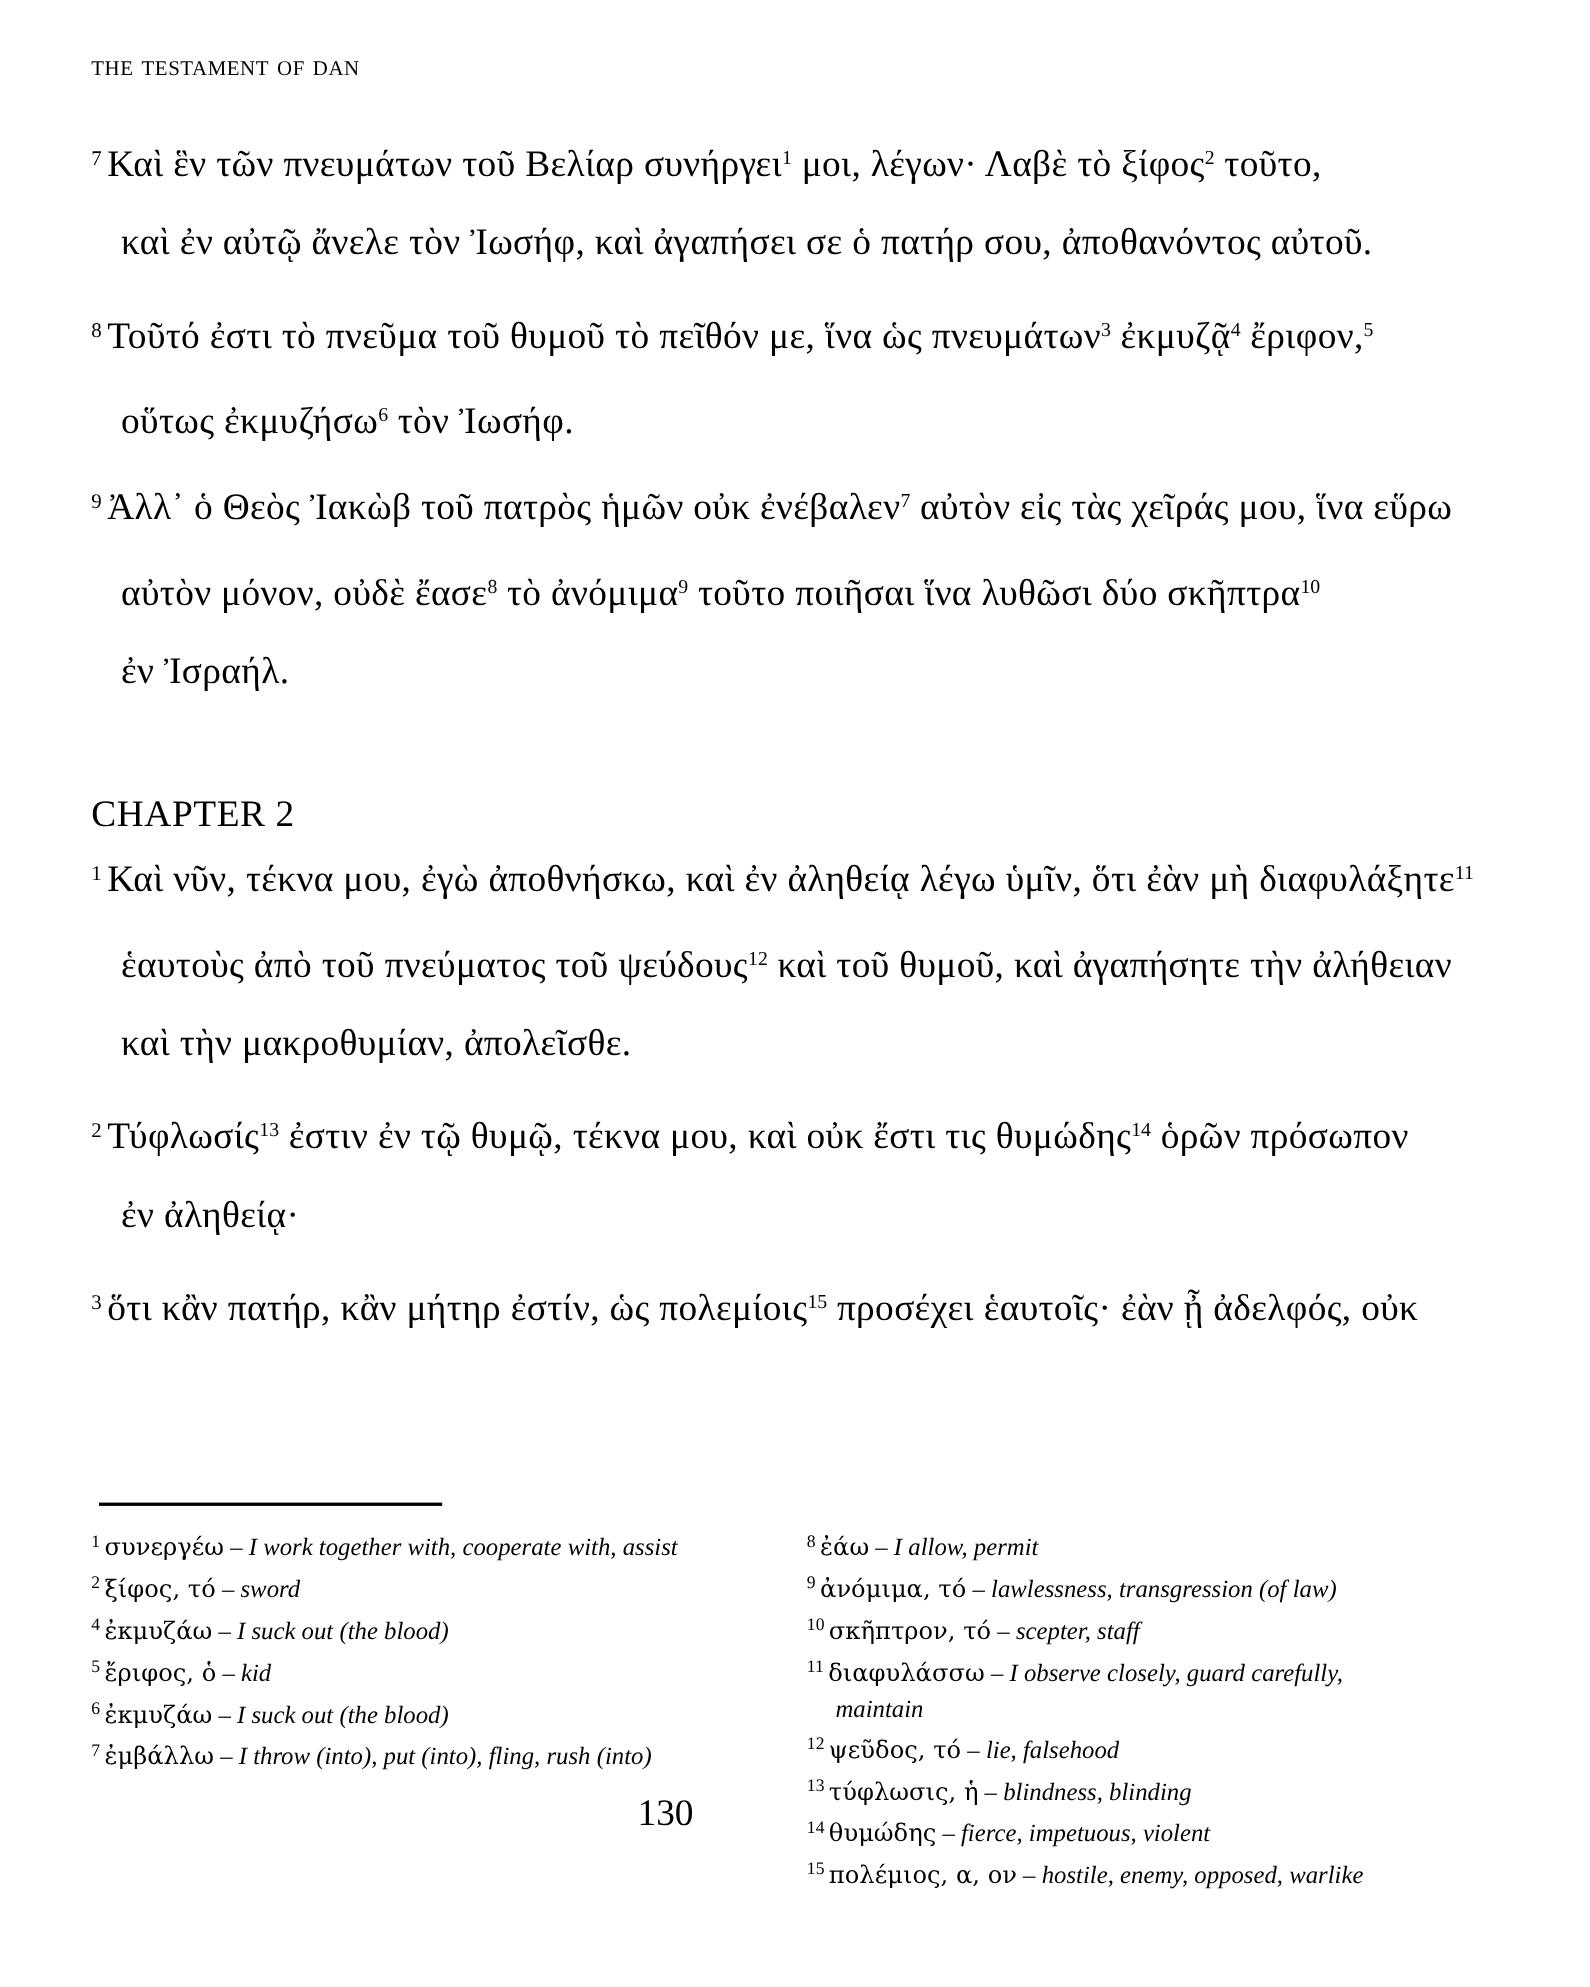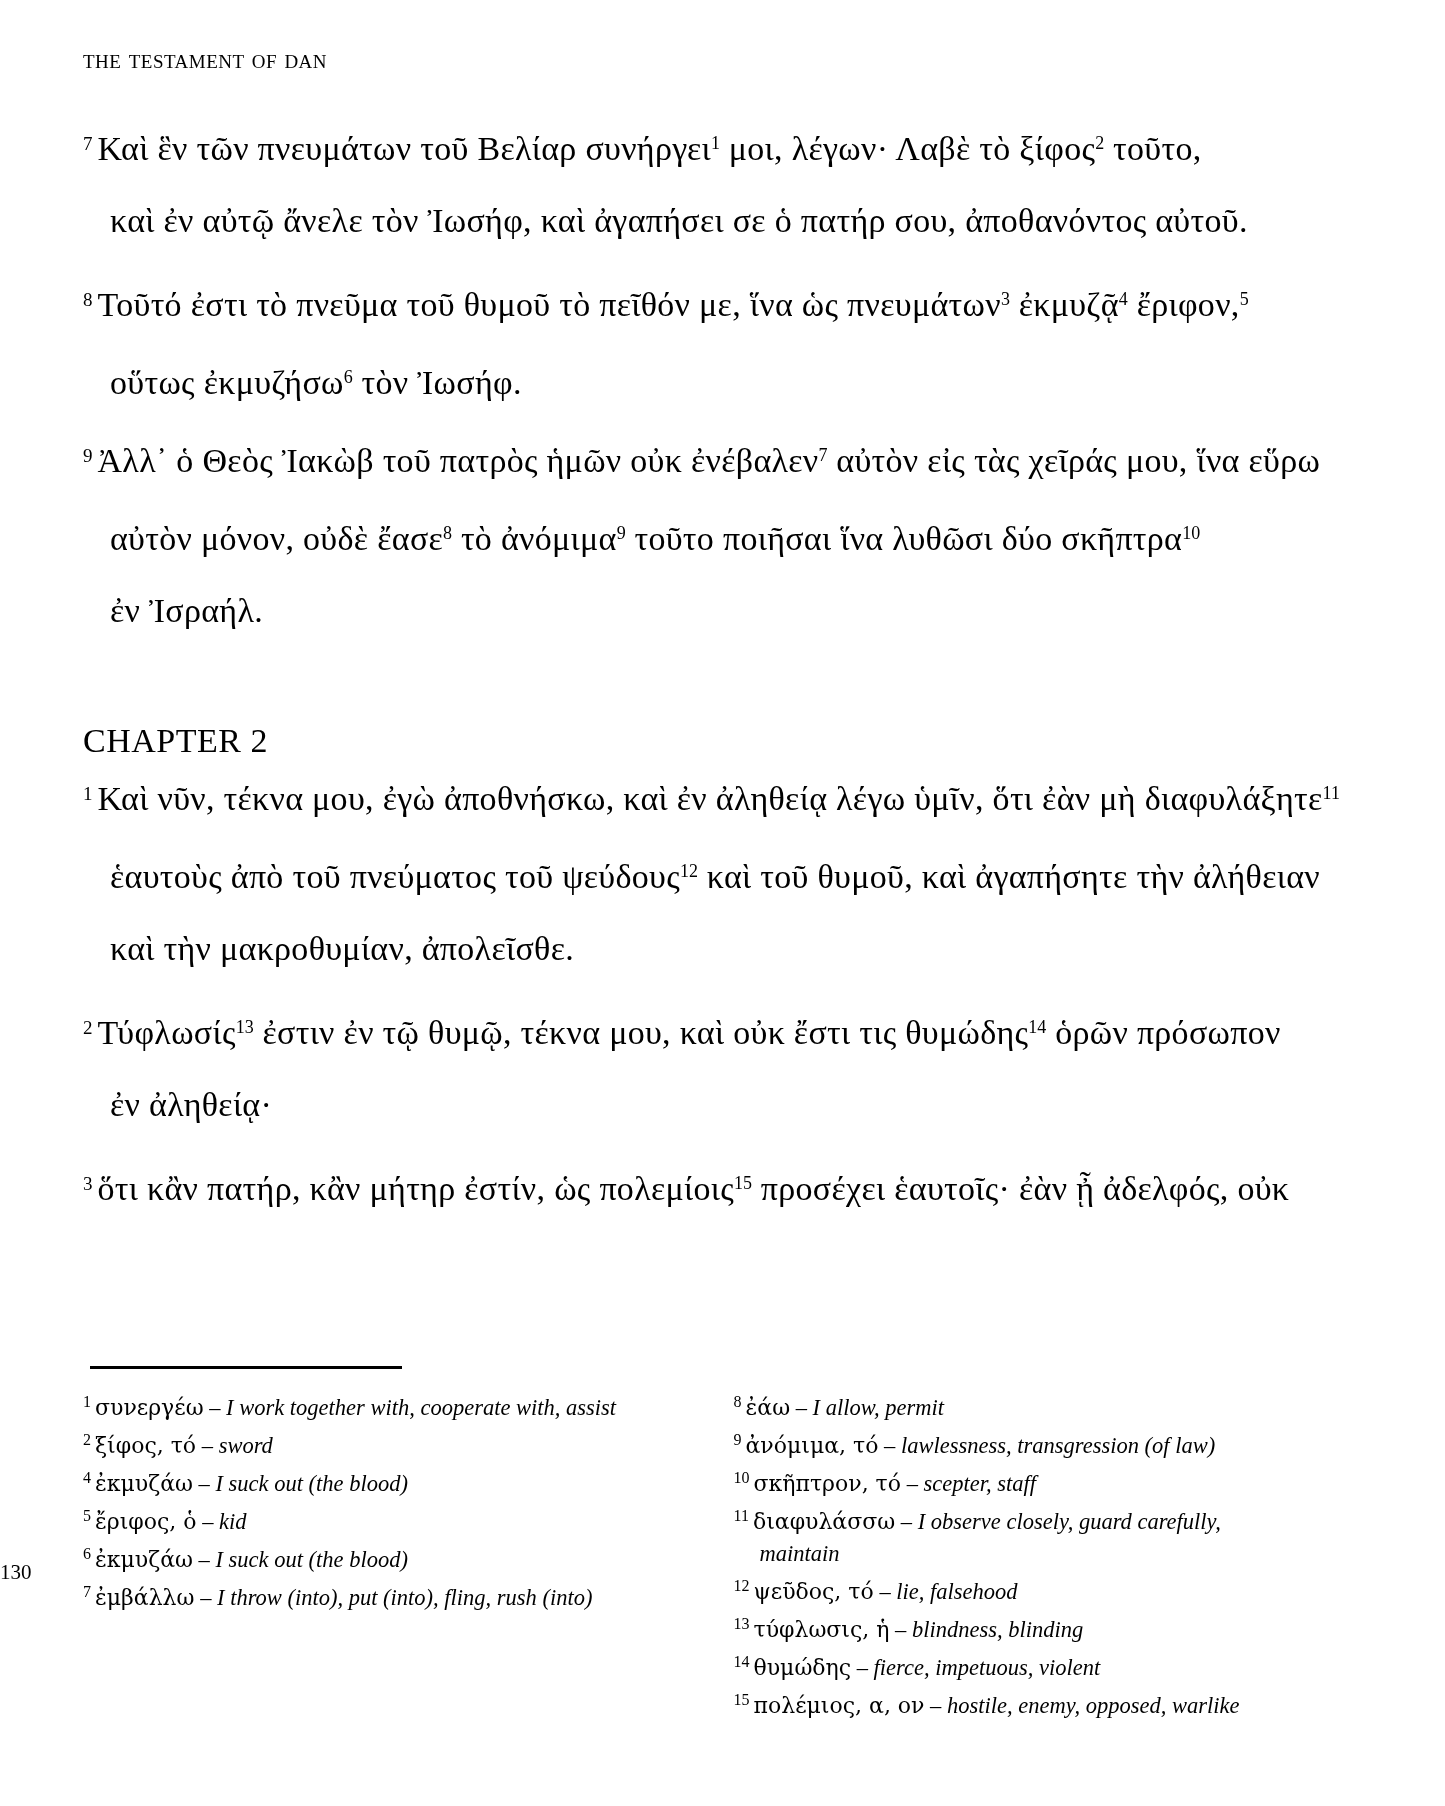--- a/index.html
+++ b/index.html
@@ -127,23 +127,24 @@
     font-size: 22px;
   }
   .fn-item .fn-gloss {
     font-style: italic;
   }
 
   
   .page-number {
     position: absolute;
     left: 0;
-    top: 1560px;
+    top: 1630px;
     width: 1210px;
-    font-size: 21px;
+    text-align: center;
+    font-size: 34px;
   }
 </style>
 </head>
 <body>
 
 <div class="page">
 
   <div class="running-head">The Testament of Dan</div>
 
   <div class="body-block" id="body-block">

